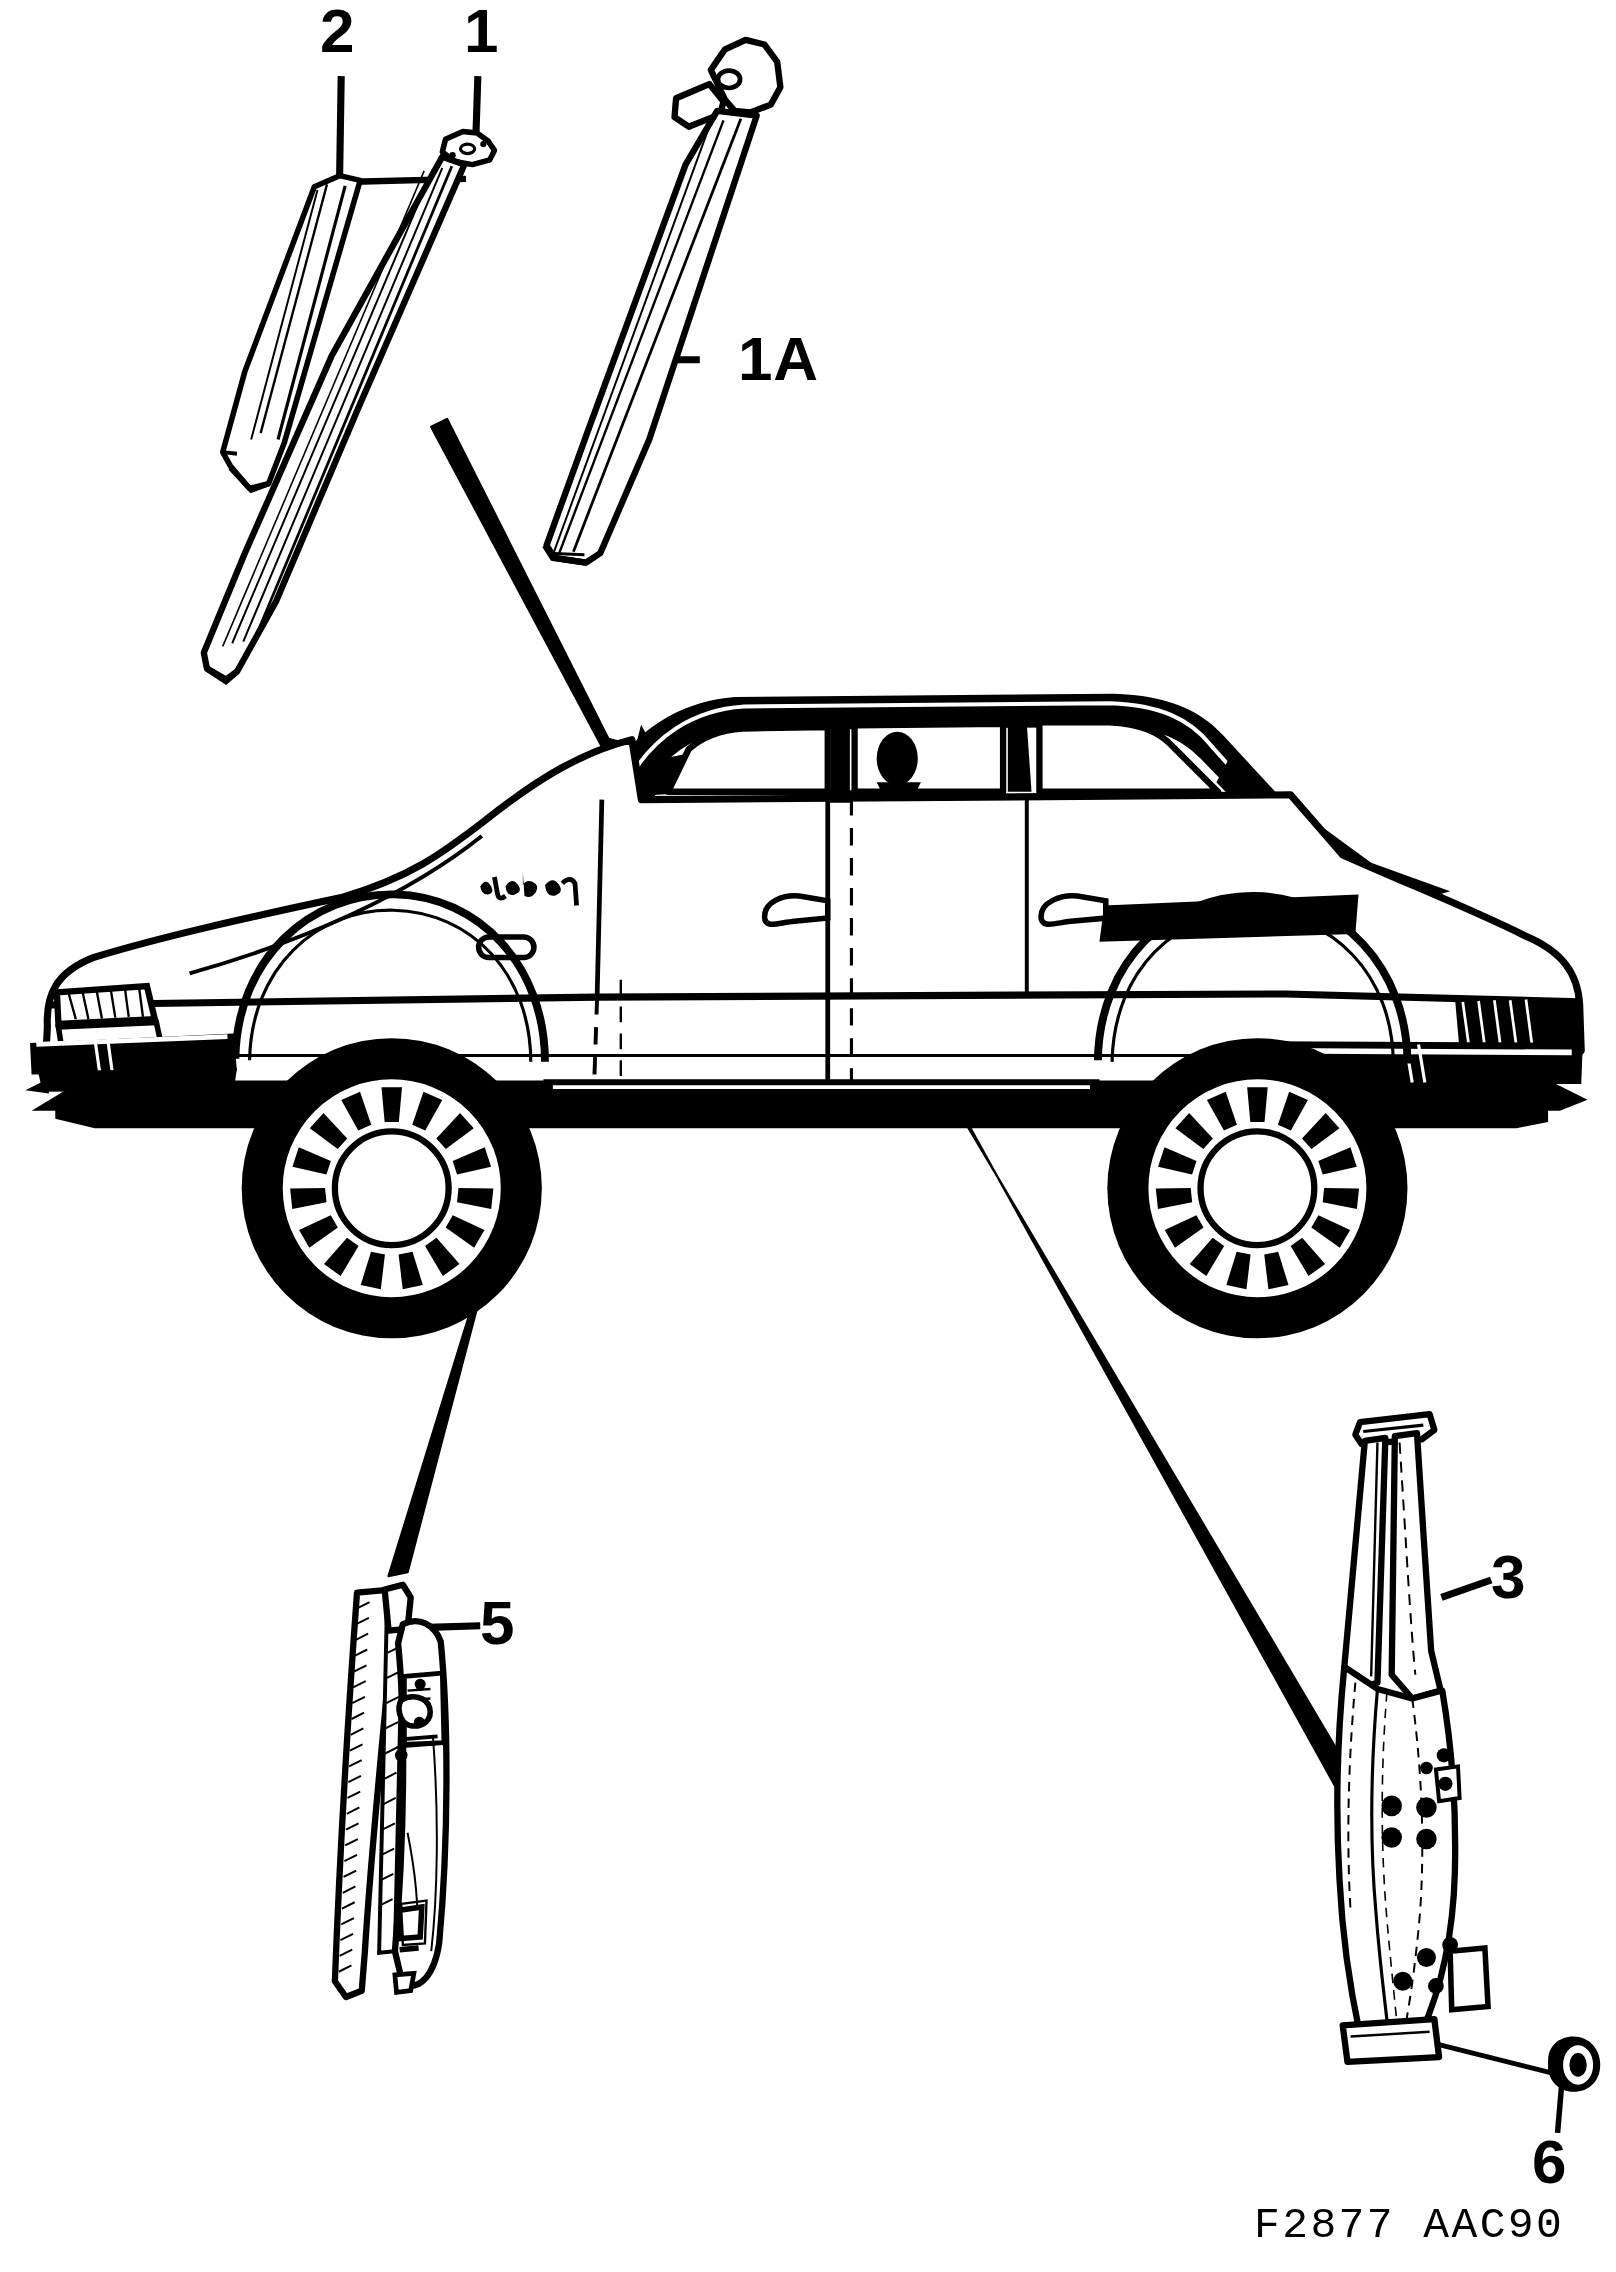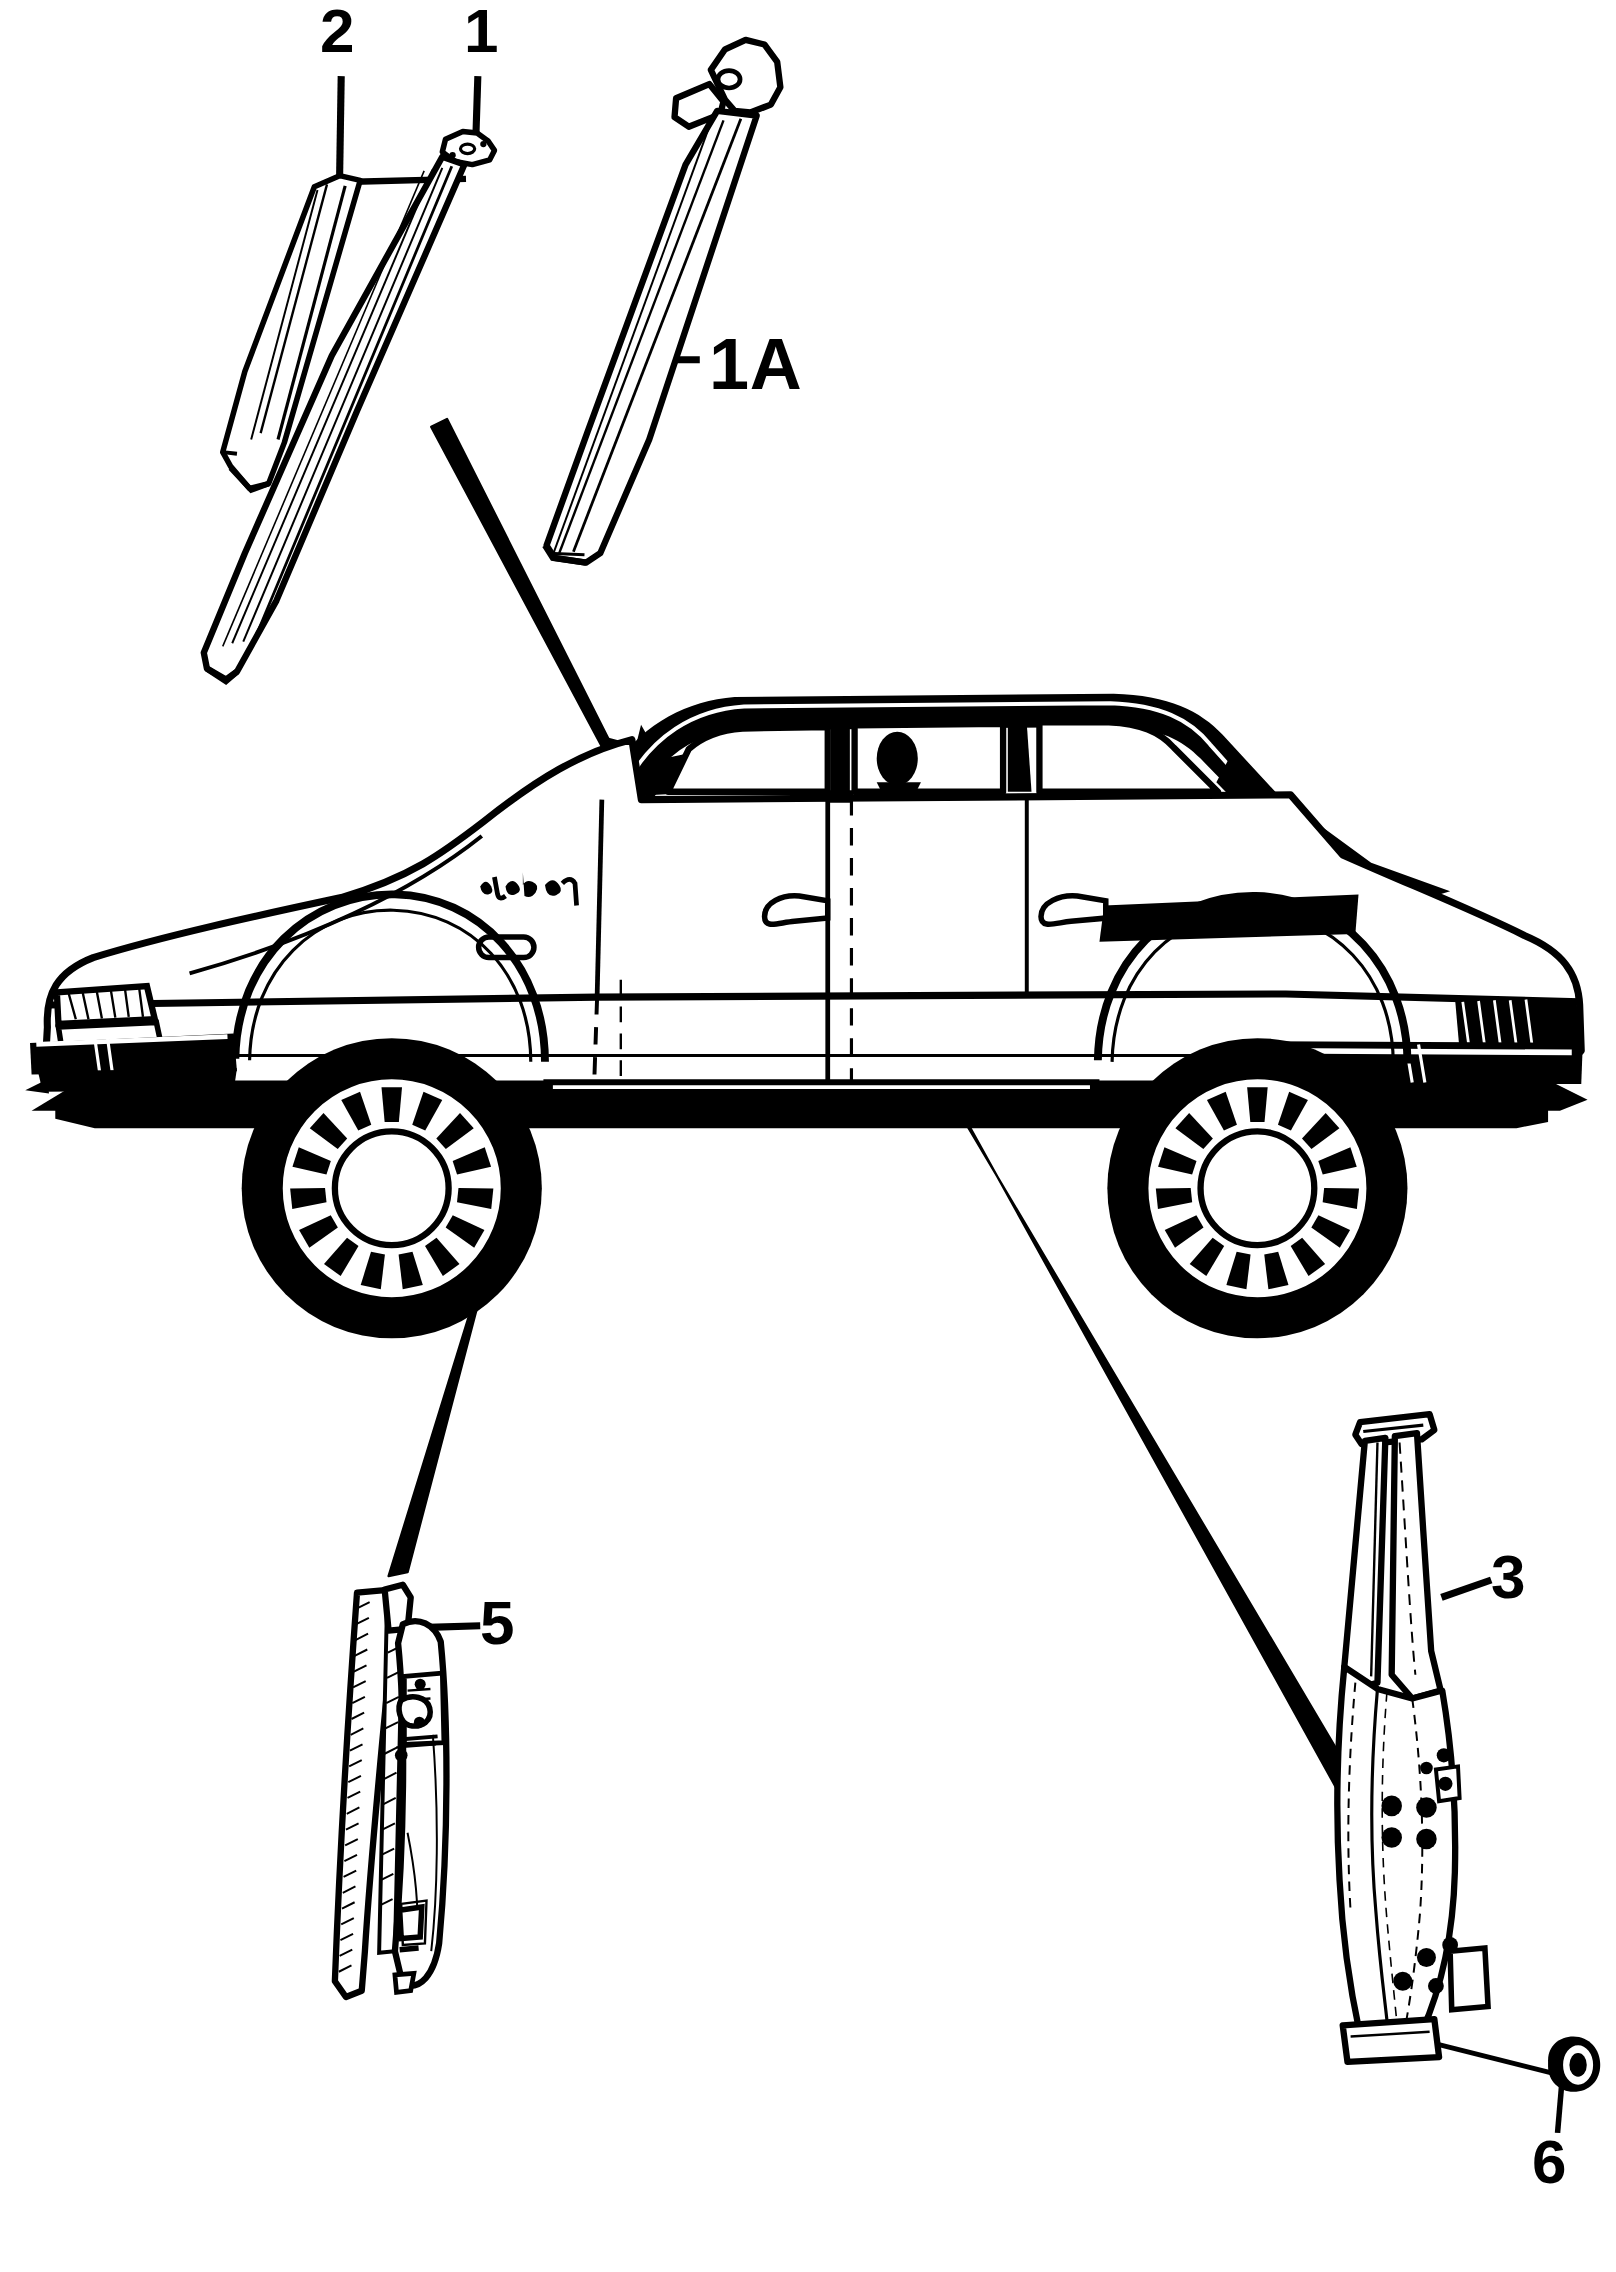--- a/index.html
+++ b/index.html
@@ -15,21 +15,21 @@
   .callout{
     position:absolute;
     font-family:"Liberation Sans",sans-serif;
     font-weight:bold;
     color:#000;
     line-height:1;
     white-space:nowrap;
     user-select:none;
   }
   .callout.n{font-size:62px;}
-  .callout.na{font-size:72px;letter-spacing:0.8px;}
+  .callout.na{font-size:62px;letter-spacing:0.8px;margin-left:29px;}
   #figcode{
     position:absolute;
     font-family:"Liberation Mono","DejaVu Sans Mono",monospace;
     font-size:43px;
     letter-spacing:2.4px;
     color:#000;
     white-space:pre;
   }
 </style>
 </head>
@@ -475,15 +475,16 @@
   <div class="callout n" style="left:464px;top:0px;">1</div>
 
   <div class="callout na" style="left:709px;top:328px;">1A</div>
 
   <div class="callout n" style="left:1491px;top:1546px;">3</div>
 
   <div class="callout n" style="left:480px;top:1592px;">5</div>
 
   <div class="callout n" style="left:1532px;top:2131px;">6</div>
 
+  <div id="figcode" style="left:1254px;top:2201px;">F2877 AAC90</div>
 
 </div>
 
 
 </body></html>

